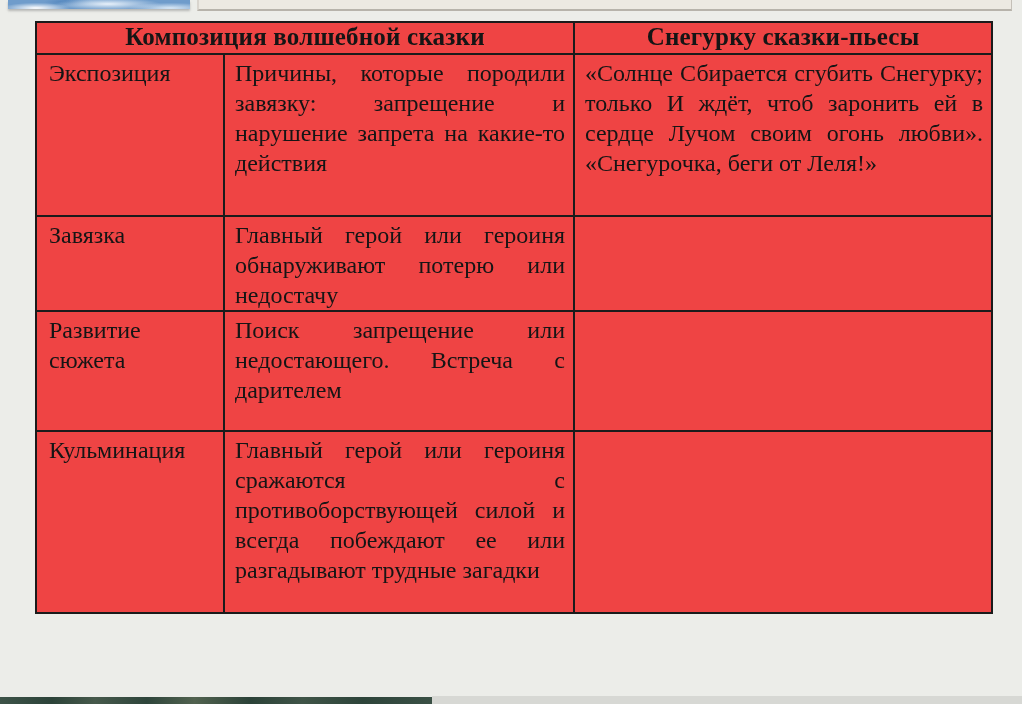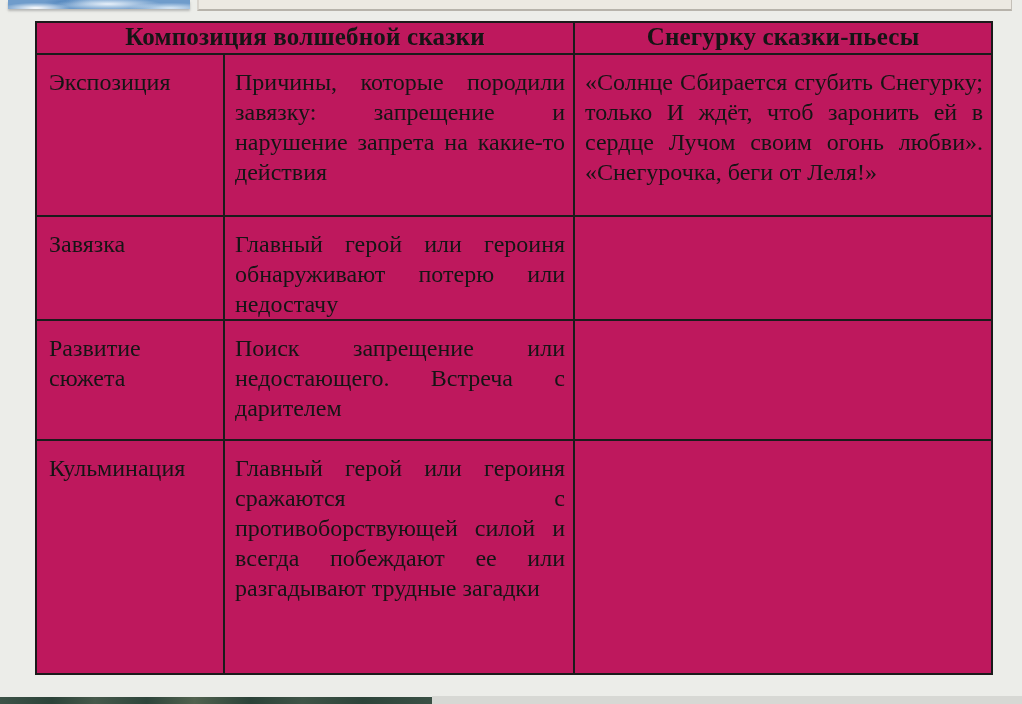--- a/index.html
+++ b/index.html
@@ -39,38 +39,38 @@
     border-bottom: 2px solid #b7b3ab;
   }
 
   
   table.doc-table {
     position: absolute;
     left: 35px; top: 21px;
     width: 956px;
     border-collapse: collapse;
     table-layout: fixed;
-    background: #be185d;
+    background: #ef4444;
   }
   .doc-table th, .doc-table td {
     border: 2px solid #1b1b1b;
     vertical-align: top;
     overflow: hidden;
   }
   .doc-table th {
     font-size: 25px;
     font-weight: bold;
     text-align: center;
     padding: 0 0 2px 0;
     letter-spacing: 0.2px;
   }
   .doc-table td {
     font-size: 24px;
     line-height: 30px;
-    padding: 12px 8px 0 10px;
+    padding: 3px 8px 0 10px;
   }
   td.stage-cell   { padding-left: 12px; }
   td.desc-cell    { text-align: justify; }
   td.events-cell  { text-align: justify; }
 
   
   .bottom-photo {
     position: absolute;
     left: 0; top: 697px;
     width: 432px; height: 7px;
@@ -112,21 +112,21 @@
     <tr style="height:95px">
       <td class="stage-cell">Завязка</td>
       <td class="desc-cell">Главный герой или героиня обнаруживают потерю или недостачу</td>
       <td class="events-cell"></td>
     </tr>
     <tr style="height:120px">
       <td class="stage-cell">Развитие сюжета</td>
       <td class="desc-cell">Поиск запрещение или недостающего. Встреча с дарителем</td>
       <td class="events-cell"></td>
     </tr>
-    <tr style="height:234px">
+    <tr style="height:182px">
       <td class="stage-cell">Кульминация</td>
       <td class="desc-cell">Главный герой или героиня сражаются с противоборствующей силой и всегда побеждают ее или разгадывают трудные загадки</td>
       <td class="events-cell"></td>
     </tr>
   </tbody>
 </table>
 
 <div class="bottom-photo"></div>
 <div class="bottom-bar"></div>
 

